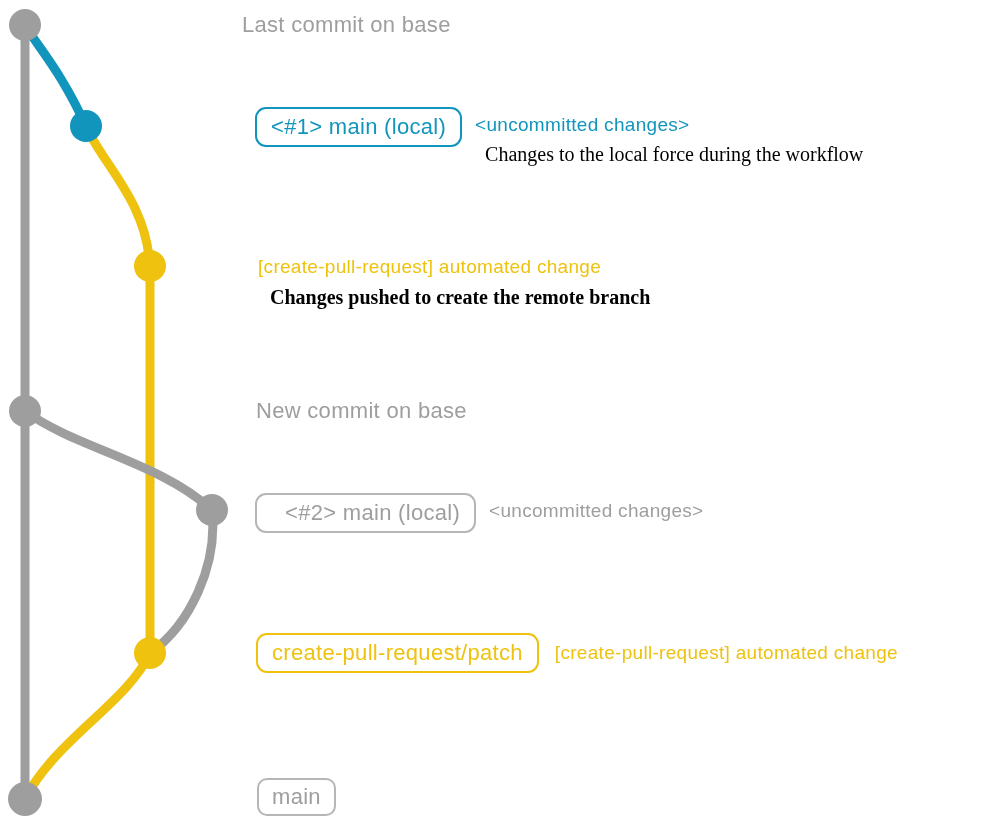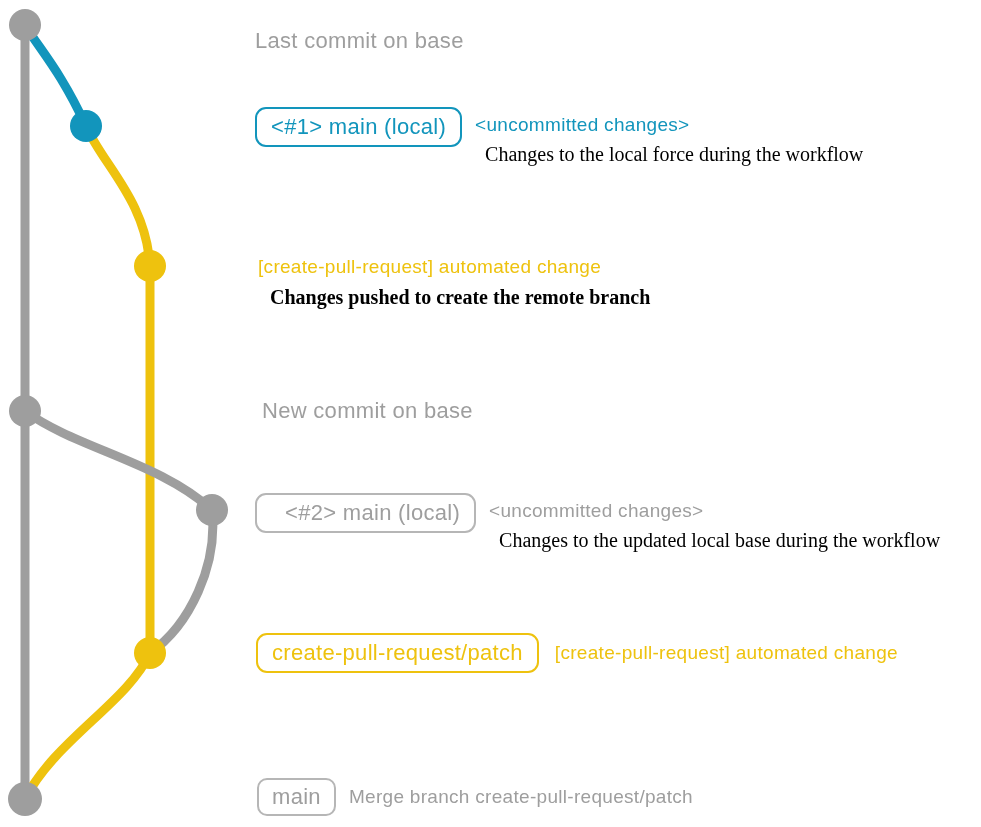--- a/index.html
+++ b/index.html
@@ -67,54 +67,50 @@
 
     <circle class="node-gray" cx="25" cy="25" r="16"></circle>
     <circle class="node-blue" cx="86" cy="126" r="16"></circle>
     <circle class="node-yellow" cx="150" cy="266" r="16"></circle>
     <circle class="node-gray" cx="25" cy="411" r="16"></circle>
     <circle class="node-gray" cx="212" cy="510" r="16"></circle>
     <circle class="node-yellow" cx="150" cy="653" r="16"></circle>
     <circle class="node-gray" cx="25" cy="799" r="17"></circle>
   </svg>
 
-  <div class="note" style="left:255px; top:12px;margin-top:16px;">Last commit on base</div>
+  <div class="note" style="left:242px; top:12px;">Last commit on base</div>
 
   <div class="anno" style="left:255px; top:107px;">
     <span class="badge badge-blue">&lt;#1&gt; main (local)</span>
     <div class="col">
       <div class="title title-blue" style="margin-top:5px;">&lt;uncommitted changes&gt;</div>
       <div class="desc" style="margin-top:4px; margin-left:10px;">Changes to the local force during the workflow</div>
     </div>
   </div>
 
   <div class="anno" style="left:258px; top:254px;">
     <div class="col" style="margin-left:0;">
       <div class="title title-yellow">[create-pull-request] automated change</div>
       <div class="desc" style="margin-top:5px; margin-left:12px;font-weight:bold;">Changes pushed to create the remote branch</div>
     </div>
   </div>
 
-  <div class="note" style="left:262px; top:398px;">New commit on base</div>
+  <div class="note" style="left:256px; top:398px;">New commit on base</div>
 
   <div class="anno" style="left:255px; top:493px;">
     <span class="badge badge-gray">&lt;#2&gt; main (local)</span>
     <div class="col">
       <div class="title title-gray" style="margin-top:5px;">&lt;uncommitted changes&gt;</div>
-      <div class="desc" style="margin-top:4px; margin-left:10px;">Changes to the updated local base during the workflow</div>
     </div>
   </div>
 
   <div class="anno" style="left:256px; top:633px;">
     <span class="badge badge-yellow">create-pull-request/patch</span>
     <div class="col" style="margin-left:16px;">
       <div class="title title-yellow" style="margin-top:7px;">[create-pull-request] automated change</div>
     </div>
   </div>
 
   <div class="anno" style="left:257px; top:778px;">
     <span class="badge badge-gray badge-sm">main</span>
-    <div class="col">
-      <div class="title title-gray" style="margin-top:6px;">Merge branch create-pull-request/patch</div>
-    </div>
   </div>
 
 </div>
 
 </body></html>

